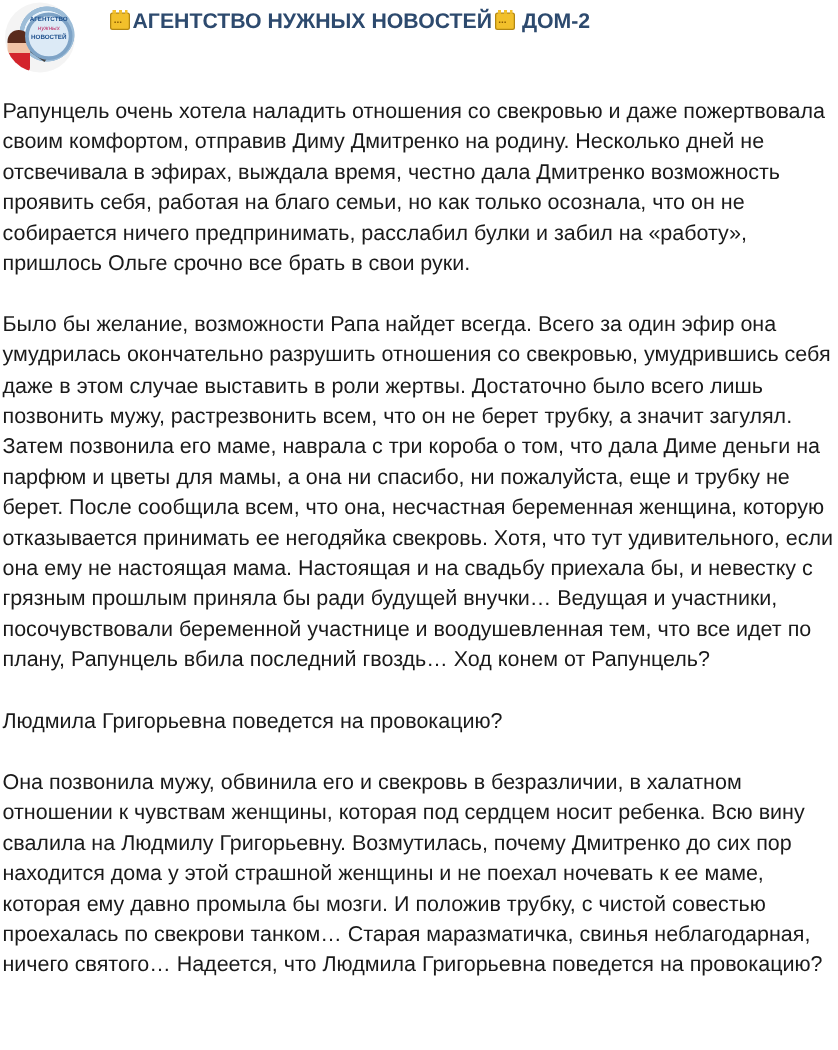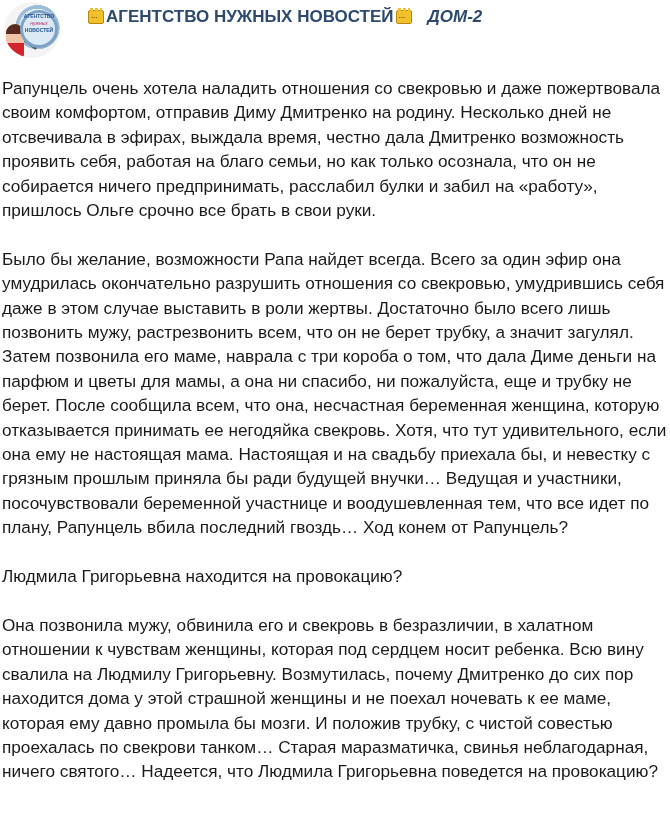--- a/index.html
+++ b/index.html
@@ -15,21 +15,21 @@
   .avatar .lens span.mid { color:#c0306a; font-style:italic; font-weight:normal; }
   .avatar .girl { position:absolute; left:2px; top:22px; width:18px; height:34px;
             background:linear-gradient(#5a2b1c 0 30%, #f1c3a6 30% 55%, #d3242c 55% 100%); border-radius:9px 9px 4px 4px; }
   .avatar .handle { position:absolute; left:20px; top:40px; width:14px; height:4px; background:#444; transform:rotate(35deg); }
   .title { position:absolute; left:88px; top:7px; font-size:17px; font-weight:bold; color:#2d4a6e; white-space:nowrap; display:flex; align-items:center; }
   .crown { display:inline-block; width:16px; height:14px; background:#f2c02b; border:1px solid #b38712;
            border-radius:2px; position:relative; margin:0 2px 0 0; box-sizing:border-box; }
   .crown::before { content:""; position:absolute; left:1px; right:1px; top:-3px; height:3px;
            background:repeating-linear-gradient(90deg,#f2c02b 0 3px, transparent 3px 5px); }
   .crown::after { content:"..."; position:absolute; left:2px; top:1px; font-size:8px; line-height:8px; color:#8a5a00; font-weight:bold; }
-  .title .t2 { margin-left:14px;font-style:italic; }
+  .title .t2 { margin-left:4px; }
   .content { position:absolute; left:2px; top:76px; width:666px; font-size:17.2px; line-height:24.4px; }
   .content p { margin:0 0 24.4px 0; }
 </style>
 </head>
 <body>
 
 <div class="header">
   <div class="avatar">
     <div class="girl"></div>
     <div class="handle"></div>
@@ -43,15 +43,15 @@
     <span class="crown"></span>
     <span>АГЕНТСТВО НУЖНЫХ НОВОСТЕЙ</span>
     <span class="crown" style="margin-left:2px"></span>
     <span class="t2">ДОМ-2</span>
   </div>
 </div>
 
 <div class="content">
   <p>Рапунцель очень хотела наладить отношения со свекровью и даже пожертвовала своим комфортом, отправив Диму Дмитренко на родину. Несколько дней не отсвечивала в эфирах, выждала время, честно дала Дмитренко возможность проявить себя, работая на благо семьи, но как только осознала, что он не собирается ничего предпринимать, расслабил булки и забил на «работу», пришлось Ольге срочно все брать в свои руки.</p>
   <p>Было бы желание, возможности Рапа найдет всегда. Всего за один эфир она умудрилась окончательно разрушить отношения со свекровью, умудрившись себя даже в этом случае выставить в роли жертвы. Достаточно было всего лишь позвонить мужу, растрезвонить всем, что он не берет трубку, а значит загулял. Затем позвонила его маме, наврала с три короба о том, что дала Диме деньги на парфюм и цветы для мамы, а она ни спасибо, ни пожалуйста, еще и трубку не берет. После сообщила всем, что она, несчастная беременная женщина, которую отказывается принимать ее негодяйка свекровь. Хотя, что тут удивительного, если она ему не настоящая мама. Настоящая и на свадьбу приехала бы, и невестку с грязным прошлым приняла бы ради будущей внучки… Ведущая и участники, посочувствовали беременной участнице и воодушевленная тем, что все идет по плану, Рапунцель вбила последний гвоздь… Ход конем от Рапунцель?</p>
-  <p>Людмила Григорьевна находится на провокацию?</p>
+  <p>Людмила Григорьевна поведется на провокацию?</p>
   <p>Она позвонила мужу, обвинила его и свекровь в безразличии, в халатном отношении к чувствам женщины, которая под сердцем носит ребенка. Всю вину свалила на Людмилу Григорьевну. Возмутилась, почему Дмитренко до сих пор находится дома у этой страшной женщины и не поехал ночевать к ее маме, которая ему давно промыла бы мозги. И положив трубку, с чистой совестью проехалась по свекрови танком… Старая маразматичка, свинья неблагодарная, ничего святого… Надеется, что Людмила Григорьевна поведется на провокацию?</p>
 </div>
 
 </body></html>

